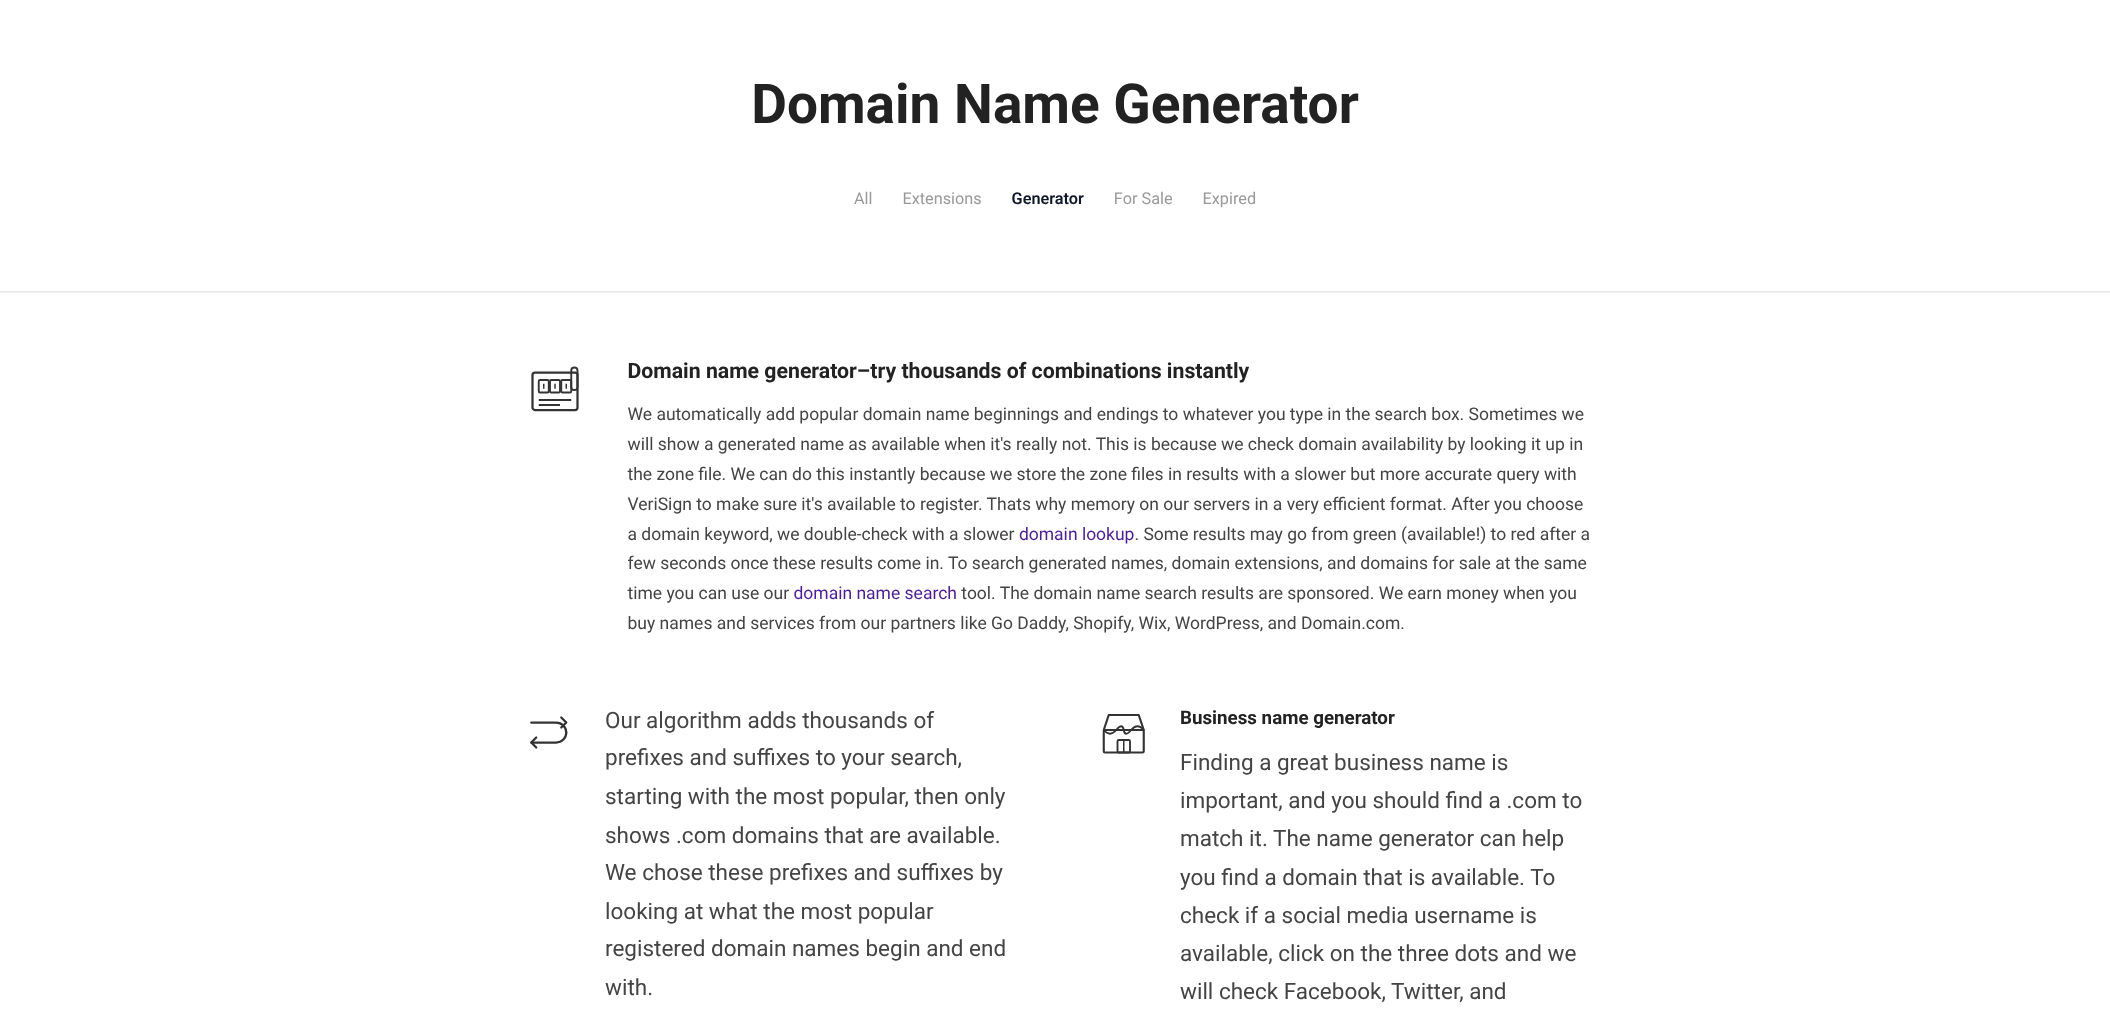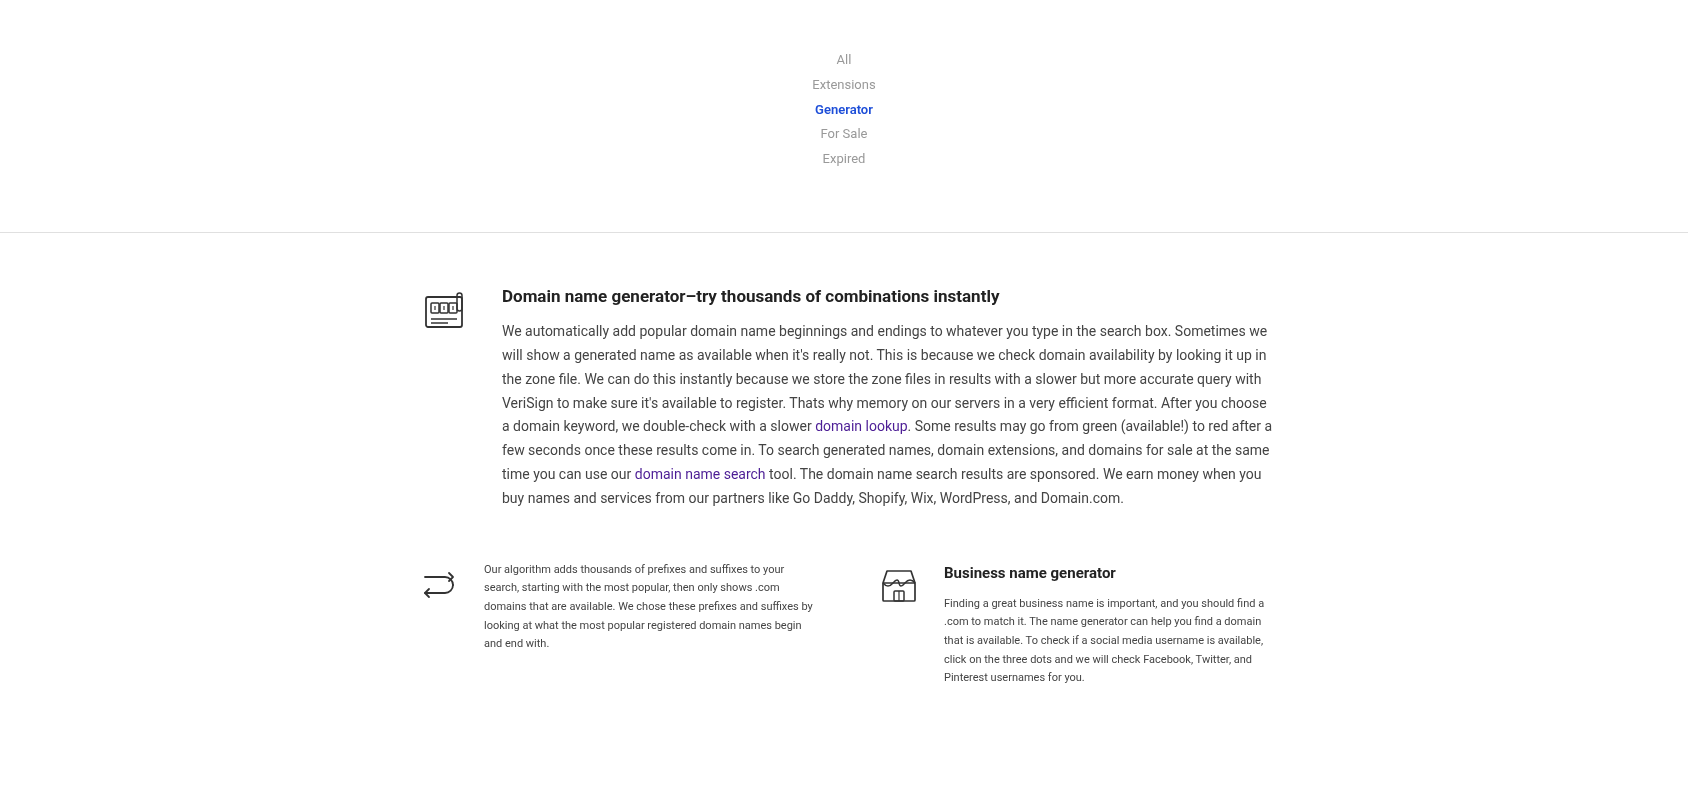--- a/index.html
+++ b/index.html
@@ -59,33 +59,33 @@
       border: none;
       border-radius: 0 4px 4px 0;
       font-size: 16px;
       font-weight: 500;
       cursor: pointer;
     }
 
     .filter-tabs {
       display: flex;
       justify-content: center;
+      gap: 24px;
       font-size: 13px;
-      flex-direction: column;
     }
 
     .filter-tab {
       color: #999;
       cursor: pointer;
       text-decoration: none;
       padding: 2px 0;
     }
 
     .filter-tab.active {
-      color: #1d4ed8;
+      color: #0f172a;
       font-weight: 600;
     }
 
     .divider {
       border: none;
       border-top: 1px solid #e0e0e0;
       margin: 30px 0 0;
     }
 
     .content-section {
@@ -160,27 +160,28 @@
     .two-col-icon svg {
       width: 44px;
       height: 44px;
     }
 
     .two-col-content .feature-title {
       font-size: 15px;
     }
 
     .two-col-content .feature-text {
-      font-size: 11px;
+      font-size: 18px;
     }
   </style>
 </head>
 <body>
 
 <div class="header-section">
+  <h1 class="page-title">Domain Name Generator</h1>
 
 
   <div class="filter-tabs">
     <a class="filter-tab">All</a>
     <a class="filter-tab">Extensions</a>
     <a class="filter-tab active">Generator</a>
     <a class="filter-tab">For Sale</a>
     <a class="filter-tab">Expired</a>
   </div>
 </div>

